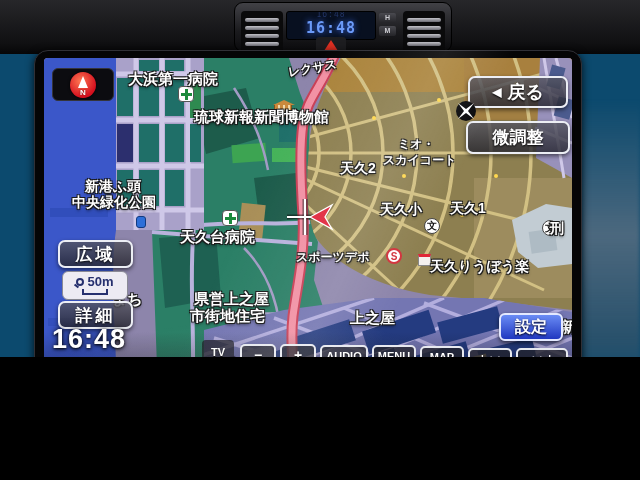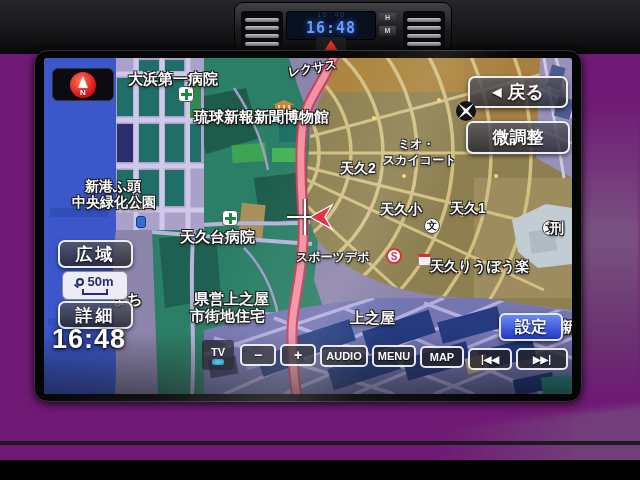--- a/index.html
+++ b/index.html
@@ -1,17 +1,17 @@
 <!DOCTYPE html>
 <html><head>
 <meta charset="utf-8">
 <style>
   * { margin:0; padding:0; box-sizing:border-box; }
   body { background:#000; font-family:"Liberation Sans", sans-serif; }
-  .stage { position:relative; width:640px; height:460px; background:#701a75; overflow:hidden; }
+  .stage { position:relative; width:640px; height:357px; background:#0c4a6e; overflow:hidden; }
 
   
   .dash-top { position:absolute; left:0; top:0; width:640px; height:54px;
     background:linear-gradient(#27272a, #101012 80%, #060607); }
   .console { position:absolute; left:234px; top:2px; width:218px; height:50px;
     background:linear-gradient(#414146, #1a1a1d 60%, #0c0c0e); border-radius:9px; border:1px solid #000; }
   .vent { position:absolute; width:42px; height:42px; top:8px; background:#0a0a0b; border-radius:4px;
     display:flex; flex-direction:column; justify-content:space-evenly; padding:3px 4px; }
   .vent i { display:block; height:4px; border-radius:2px; background:linear-gradient(#c2c2c8,#6a6a72); }
   .lcd { position:absolute; left:286px; top:11px; width:90px; height:29px; background:#081020;

